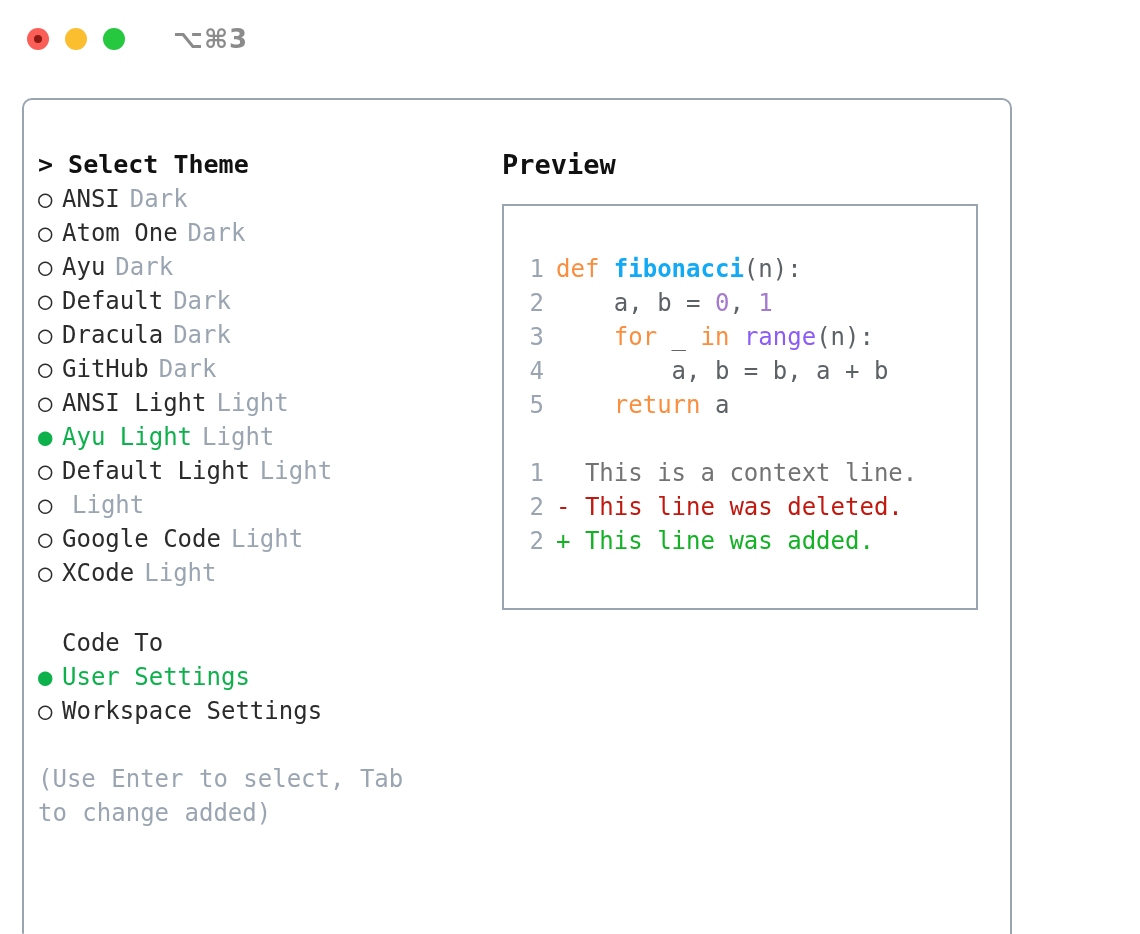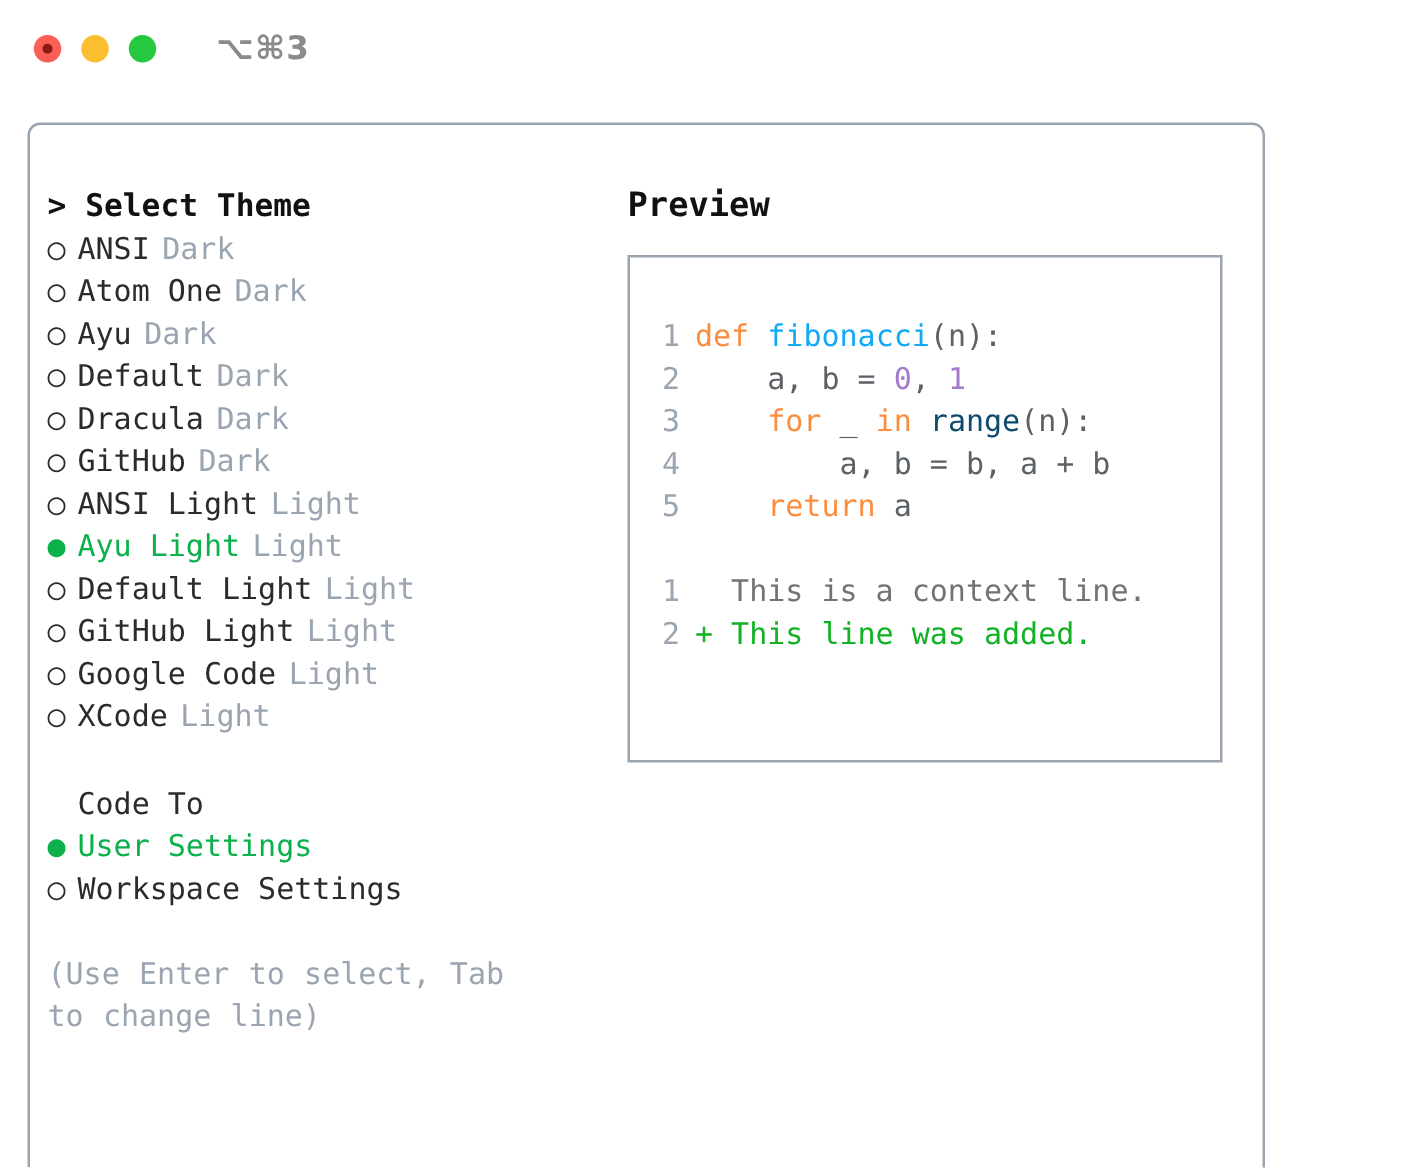--- a/index.html
+++ b/index.html
@@ -169,23 +169,23 @@
     white-space: pre;
   }
   .ln {
     display: inline-block;
     width: 26px;
     text-align: right;
     color: #9aa5b1;
     margin-right: 12px;
   }
   .tok-kw   { color: #fa8d3e; }
-  .tok-fn   { color: #12a9f5; }
+  .tok-fn   { color: #12a9f5; font-weight: bold; }
   .tok-num  { color: #a37acc; }
-  .tok-call { color: #0c4a6e; }
+  .tok-call { color: #8b5cf6; }
   .tok-id   { color: #5c6166; text-align: center; }
   .tok-punc { color: #5c6166; }
 
   .diffblock {
     position: absolute;
     left: 14px;
     top: 250px;
     font-size: 24px;
     line-height: 34px;
     white-space: pre;
@@ -218,43 +218,43 @@
         <div id="theme-list">
             <div class="opt-row"><span class="marker">○</span><span class="opt-label">ANSI</span><span class="opt-suffix">Dark</span></div>
             <div class="opt-row"><span class="marker">○</span><span class="opt-label">Atom One</span><span class="opt-suffix">Dark</span></div>
             <div class="opt-row"><span class="marker">○</span><span class="opt-label">Ayu</span><span class="opt-suffix">Dark</span></div>
             <div class="opt-row"><span class="marker">○</span><span class="opt-label">Default</span><span class="opt-suffix">Dark</span></div>
             <div class="opt-row"><span class="marker">○</span><span class="opt-label">Dracula</span><span class="opt-suffix">Dark</span></div>
             <div class="opt-row"><span class="marker">○</span><span class="opt-label">GitHub</span><span class="opt-suffix">Dark</span></div>
             <div class="opt-row"><span class="marker">○</span><span class="opt-label">ANSI Light</span><span class="opt-suffix">Light</span></div>
             <div class="opt-row selected"><span class="marker">●</span><span class="opt-label">Ayu Light</span><span class="opt-suffix">Light</span></div>
             <div class="opt-row"><span class="marker">○</span><span class="opt-label">Default Light</span><span class="opt-suffix">Light</span></div>
-            <div class="opt-row"><span class="marker">○</span><span class="opt-label">GitHub Light</span><span class="opt-suffix">Light</span></div>
+            <div class="opt-row"><span class="marker">○</span><span class="opt-suffix">Light</span></div>
             <div class="opt-row"><span class="marker">○</span><span class="opt-label">Google Code</span><span class="opt-suffix">Light</span></div>
             <div class="opt-row"><span class="marker">○</span><span class="opt-label">XCode</span><span class="opt-suffix">Light</span></div>
           </div>
 
         <div class="spacer-lg"></div>
 
         <div class="group-head">Code To</div>
 
         <div id="apply-to-list">
             <div class="opt-row selected"><span class="marker">●</span><span class="opt-label">User Settings</span></div>
             <div class="opt-row"><span class="marker">○</span><span class="opt-label">Workspace Settings</span></div>
           </div>
 
         <div class="spacer-md"></div>
 
-        <div class="hint">(Use Enter to select, Tab to change line)</div>
+        <div class="hint">(Use Enter to select, Tab to change added)</div>
       </div>
 
       <div class="right-col">
         <div class="preview-title">Preview</div>
 
         <div class="preview-box">
           <div class="code" id="code-sample"><div><span class="ln">1</span><span class="tok-kw">def</span><span class="tok-punc"> </span><span class="tok-fn">fibonacci</span><span class="tok-punc">(n):</span></div><div><span class="ln">2</span><span class="tok-id">    a, b = </span><span class="tok-num">0</span><span class="tok-id">, </span><span class="tok-num">1</span></div><div><span class="ln">3</span><span class="tok-id">    </span><span class="tok-kw">for</span><span class="tok-id"> _ </span><span class="tok-kw">in</span><span class="tok-id"> </span><span class="tok-call">range</span><span class="tok-punc">(n):</span></div><div><span class="ln">4</span><span class="tok-id">        a, b = b, a + b</span></div><div><span class="ln">5</span><span class="tok-id">    </span><span class="tok-kw">return</span><span class="tok-id"> a</span></div></div>
-          <div class="diffblock" id="diff-sample"><div><span class="ln">1</span><span class="diff-ctx">  This is a context line.</span></div><div><span class="ln">2</span><span class="diff-add">+ This line was added.</span></div></div>
+          <div class="diffblock" id="diff-sample"><div><span class="ln">1</span><span class="diff-ctx">  This is a context line.</span></div><div><span class="ln">2</span><span class="diff-del">- This line was deleted.</span></div><div><span class="ln">2</span><span class="diff-add">+ This line was added.</span></div></div>
         </div>
       </div>
 
     </div>
   </div>
 </div>
 
 </body></html>

